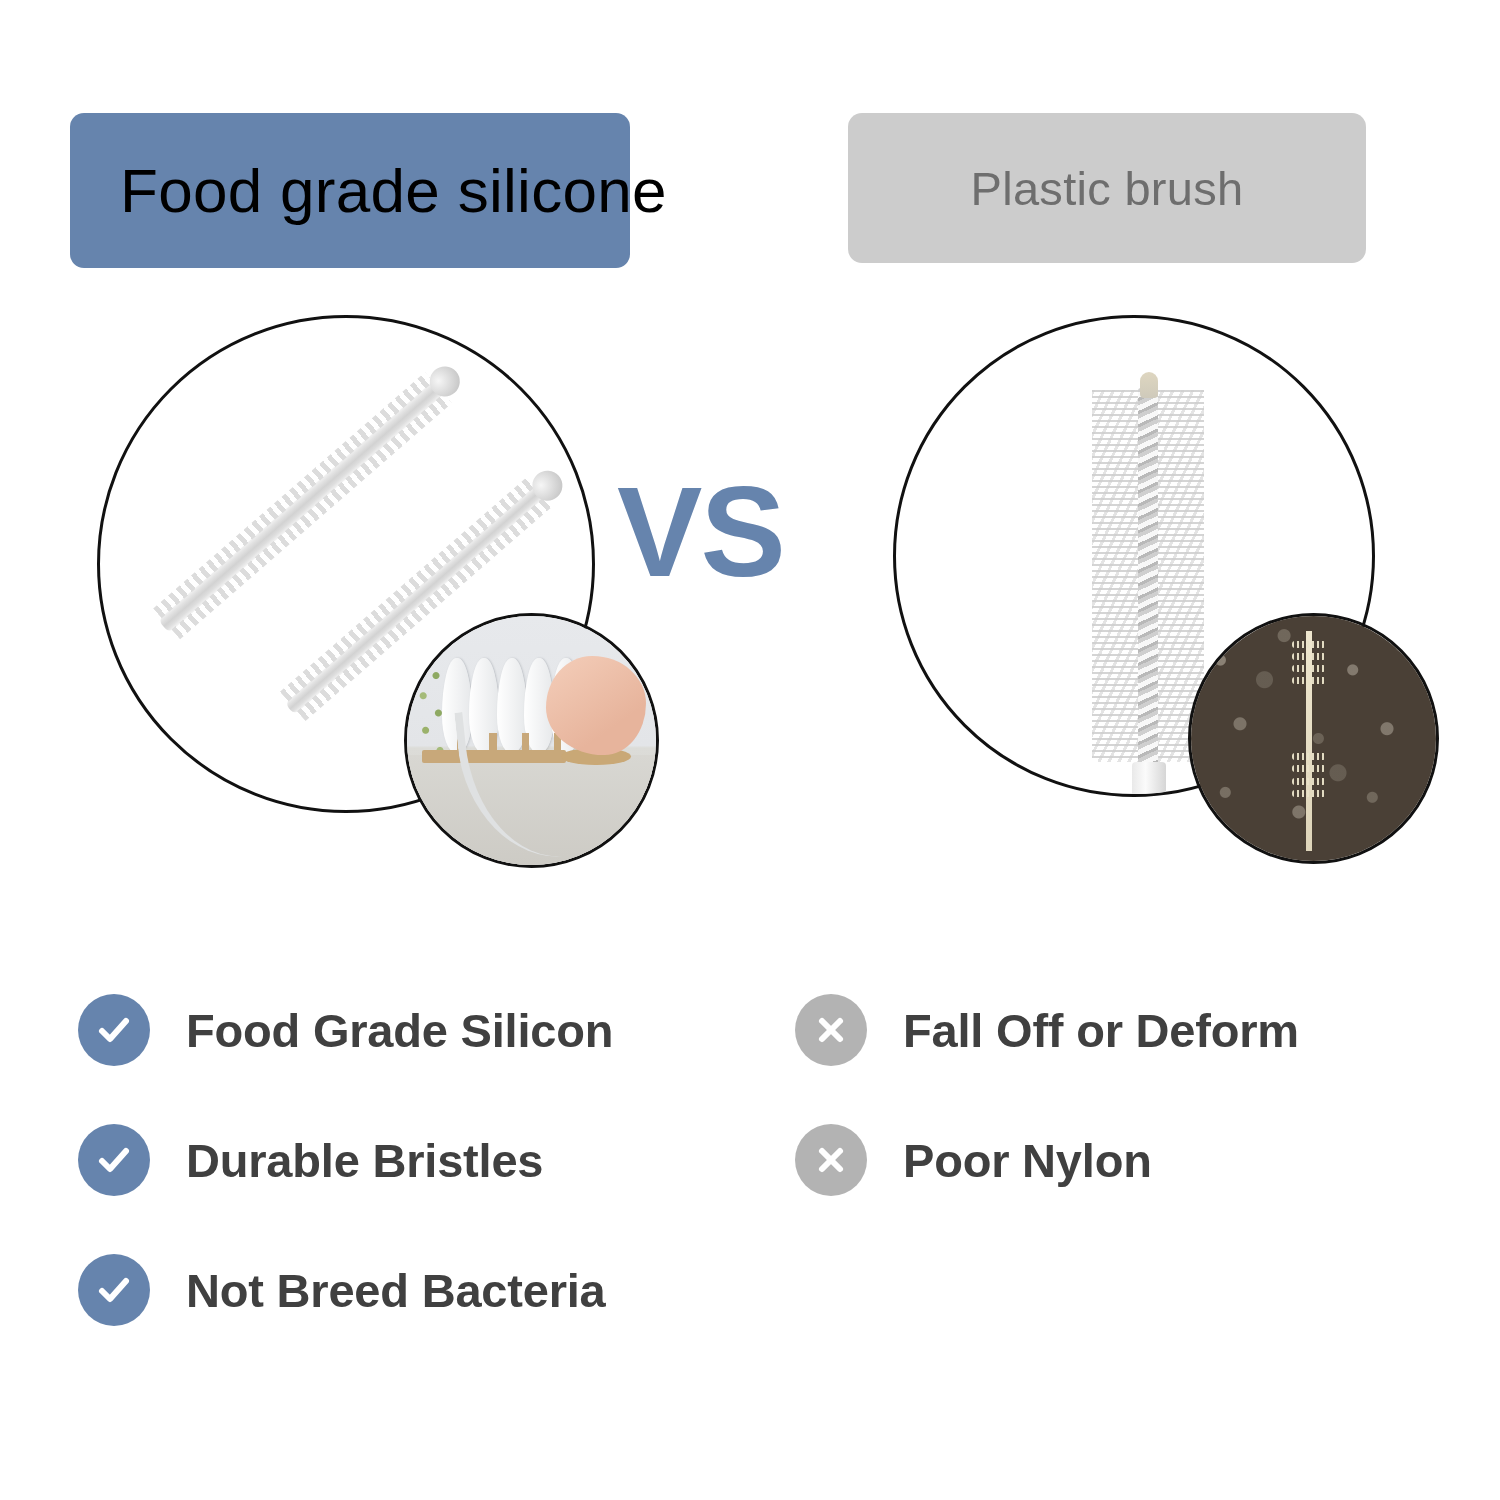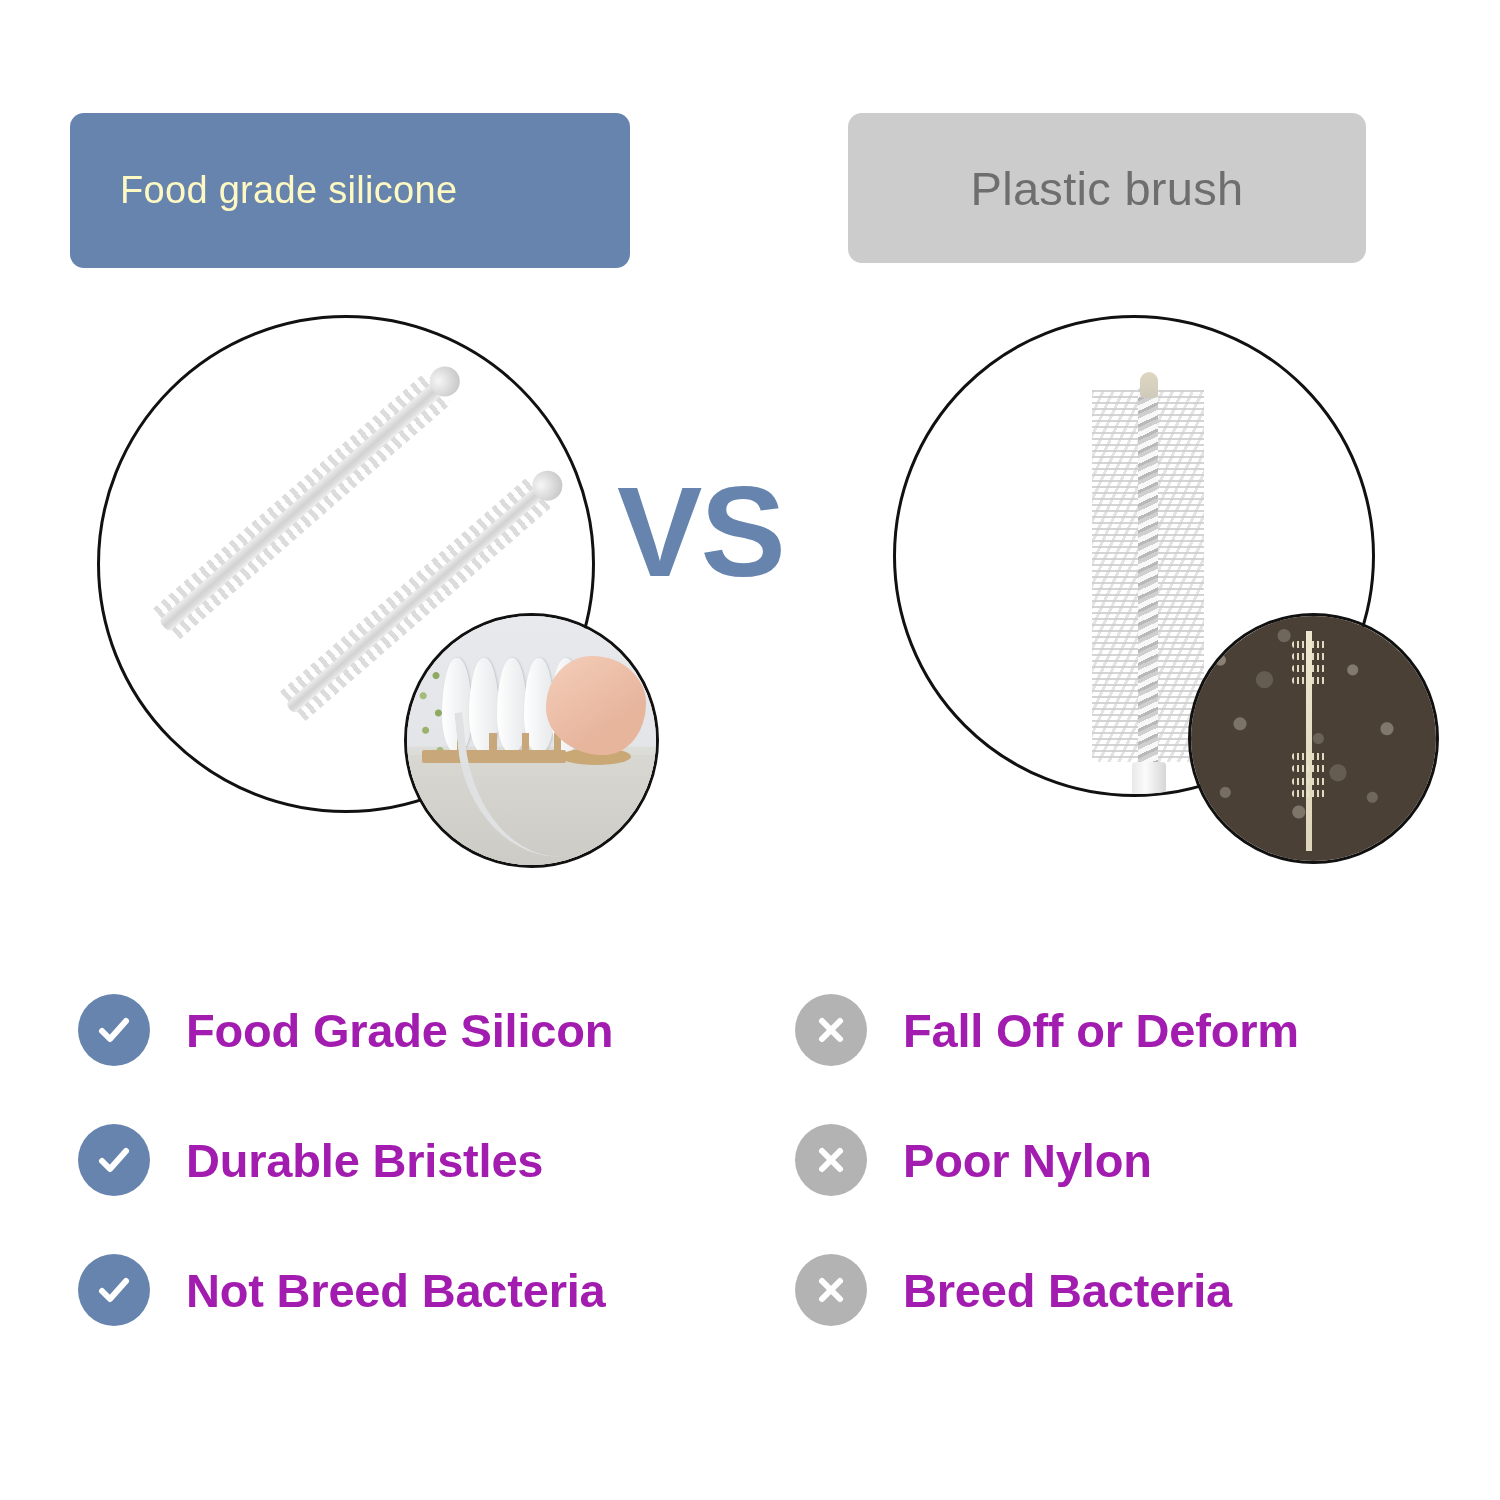--- a/index.html
+++ b/index.html
@@ -42,22 +42,22 @@
   }
   .banner-right {
     left: 848px;
     top: 113px;
     width: 518px;
     height: 150px;
     background: #cccccc;
     justify-content: center;
   }
   .banner-left .banner-label {
-    color: #fef9c3;
-    font-size: 38px;
+    color: #000000;
+    font-size: 62px;
     font-weight: 400;
     letter-spacing: 0.3px;
     white-space: nowrap;
   }
   .banner-right .banner-label {
     color: #6e6e6e;
     font-size: 47px;
     font-weight: 400;
     letter-spacing: 0.3px;
     white-space: nowrap;
@@ -351,21 +351,21 @@
     align-items: center;
     justify-content: center;
     margin-right: 36px;
   }
   .badge.good { background: #6684AD; }
   .badge.bad  { background: #b3b3b3; }
   .badge svg { display: block; }
   .feature-label {
     font-size: 47px;
     font-weight: 700;
-    color: #a21caf;
+    color: #404040;
     white-space: nowrap;
     letter-spacing: -0.2px;
   }
 </style>
 </head>
 <body>
 
 <div class="stage">
 
   <div class="banner banner-left">
@@ -482,25 +482,16 @@
     <div class="feature-row">
       <span class="badge bad">
         <svg width="42" height="42" viewBox="0 0 42 42">
           <line x1="12" y1="12" x2="30" y2="30" stroke="#ffffff" stroke-width="6" stroke-linecap="round"></line>
           <line x1="30" y1="12" x2="12" y2="30" stroke="#ffffff" stroke-width="6" stroke-linecap="round"></line>
         </svg>
       </span>
       <span class="feature-label">Poor Nylon</span>
     </div>
 
-    <div class="feature-row">
-      <span class="badge bad">
-        <svg width="42" height="42" viewBox="0 0 42 42">
-          <line x1="12" y1="12" x2="30" y2="30" stroke="#ffffff" stroke-width="6" stroke-linecap="round"></line>
-          <line x1="30" y1="12" x2="12" y2="30" stroke="#ffffff" stroke-width="6" stroke-linecap="round"></line>
-        </svg>
-      </span>
-      <span class="feature-label">Breed Bacteria</span>
-    </div>
 
   </div>
 
 </div>
 
 </body></html>

